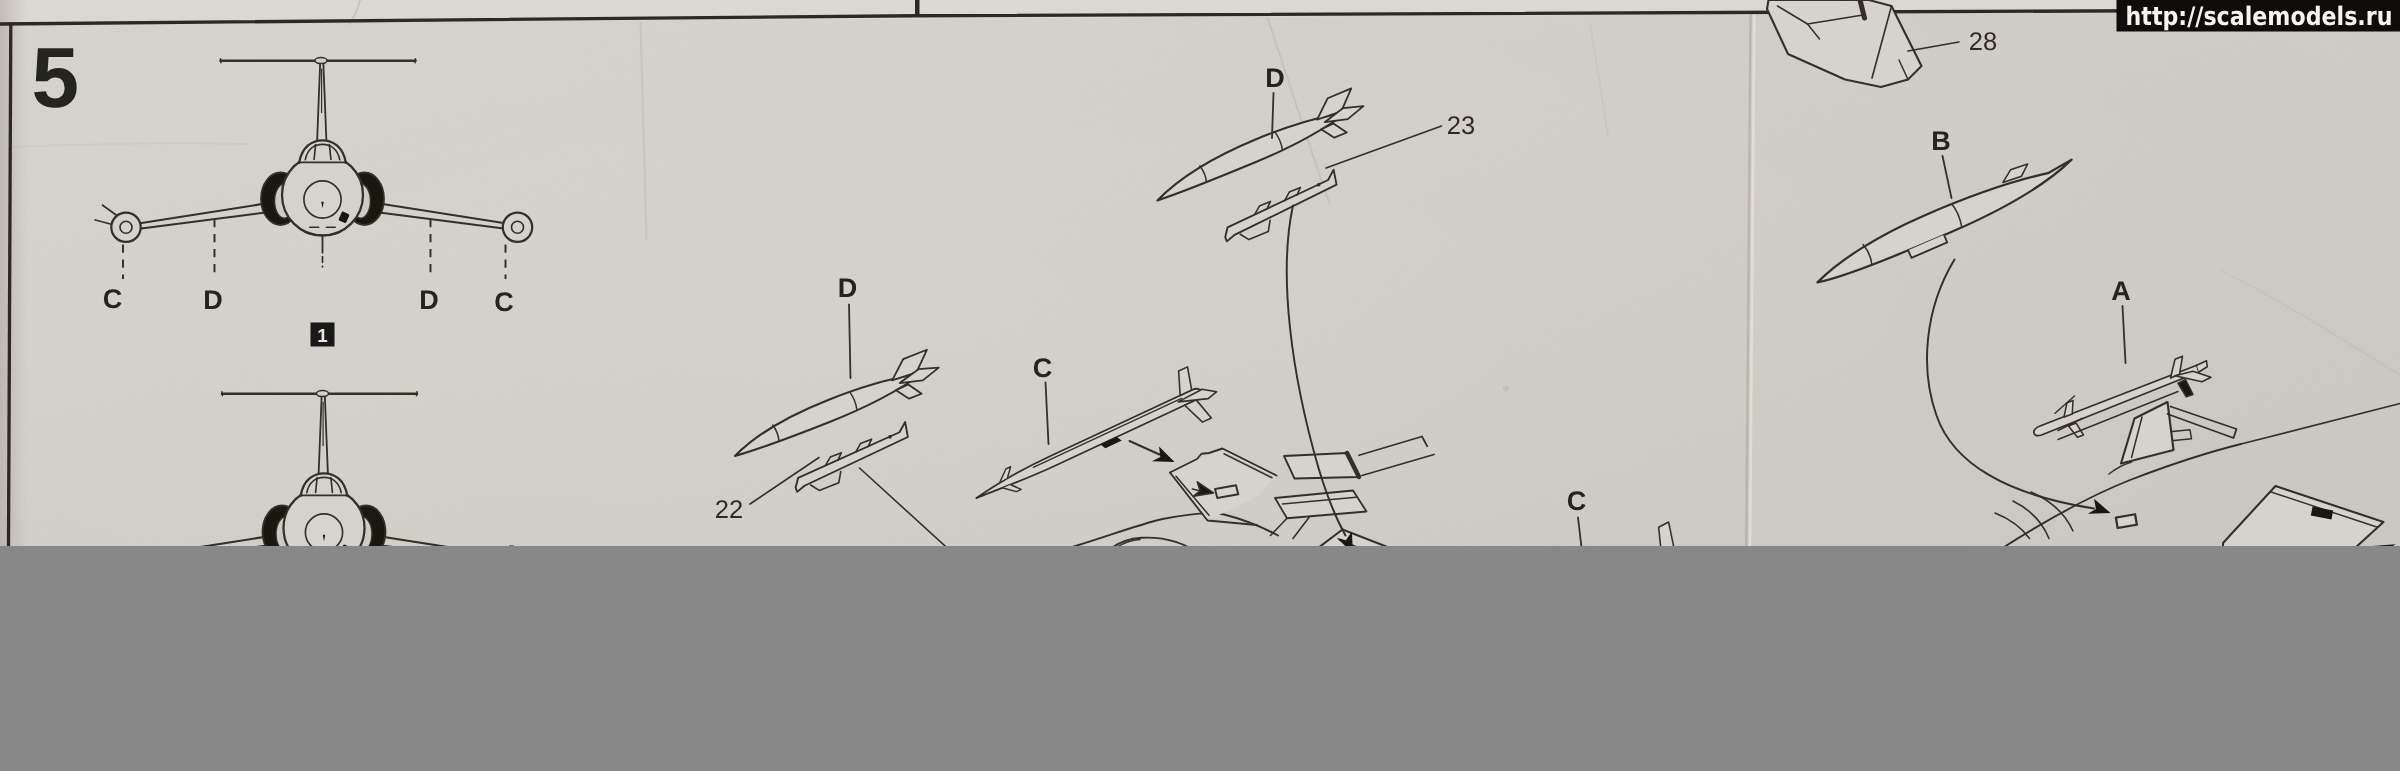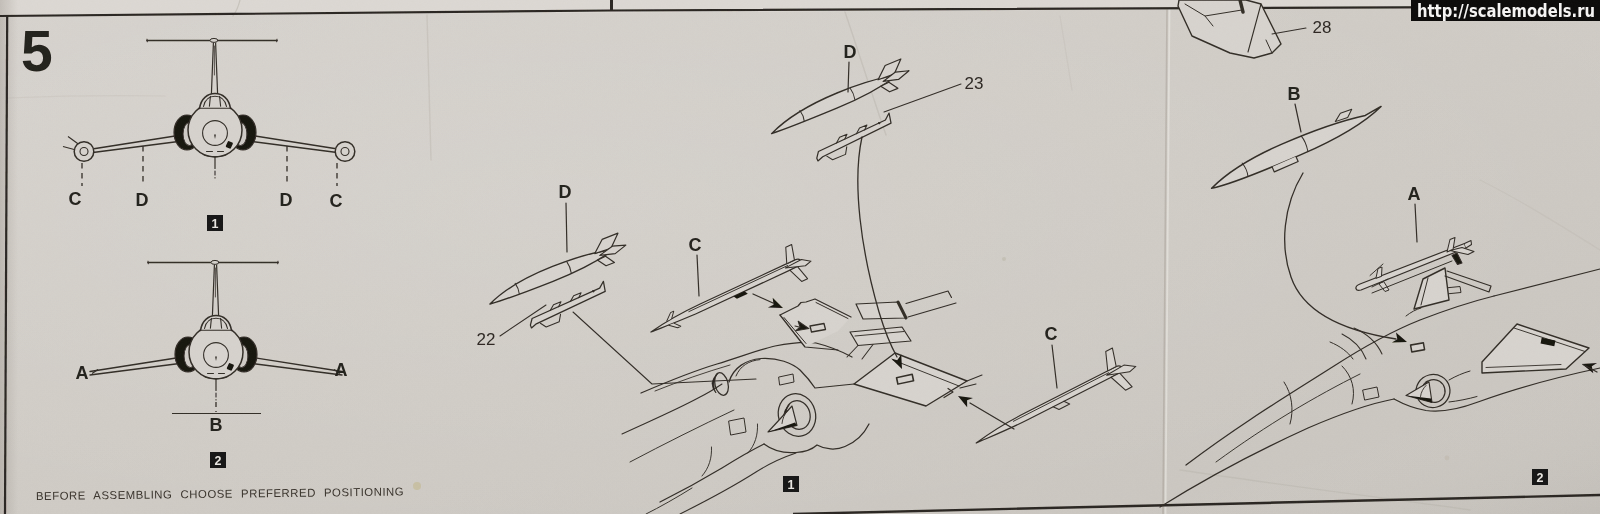--- a/index.html
+++ b/index.html
@@ -1,16 +1,16 @@
 <!DOCTYPE html>
 <html><head>
 <meta charset="utf-8">
 <style>
   html,body{margin:0;padding:0;background:#888;}
-  #sheet{position:relative;width:1600px;height:514px;overflow:hidden;
+  #sheet{position:relative;width:1600px;height:364px;overflow:hidden;
          font-family:"Liberation Sans", sans-serif;}
   svg{display:block}
   .lbl{font-family:"Liberation Sans", sans-serif;font-weight:bold;fill:#24201b;}
   .num{font-family:"Liberation Sans", sans-serif;font-weight:normal;fill:#2d2823;}
   .boxdigit{font-family:"Liberation Sans", sans-serif;font-weight:bold;fill:#e8e6e2;}
   .caption{font-family:"Liberation Sans", sans-serif;fill:#3a342d;}
   .banner-text{font-family:"DejaVu Sans", sans-serif;font-weight:bold;fill:#f6f5f4;}
 </style>
 </head>
 <body>

